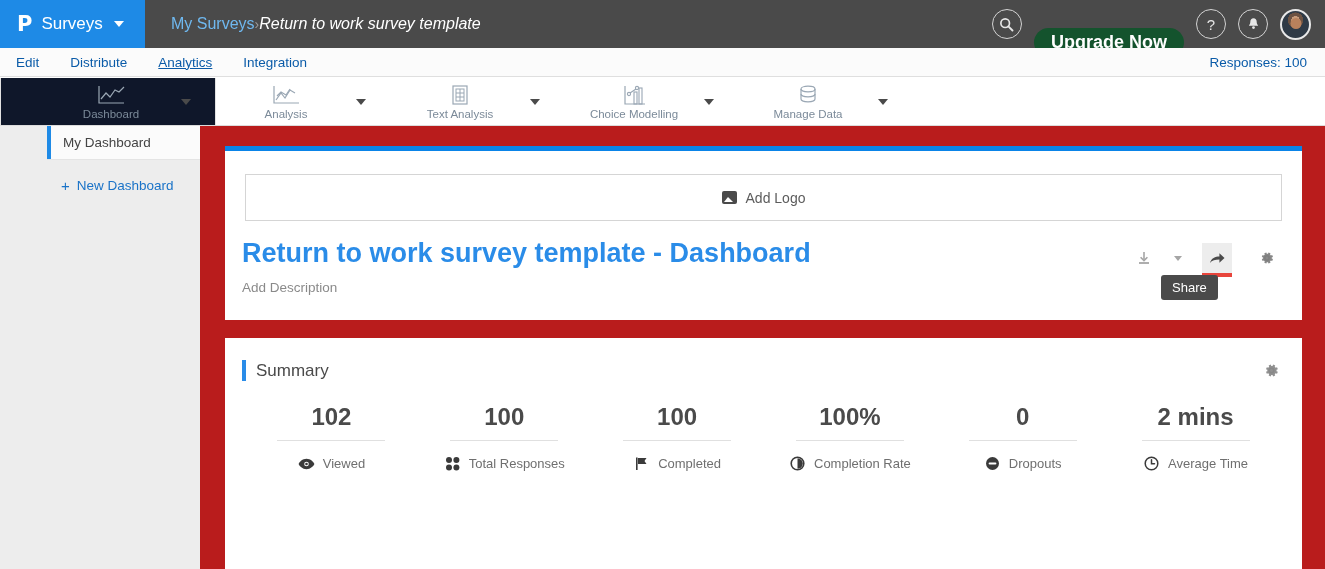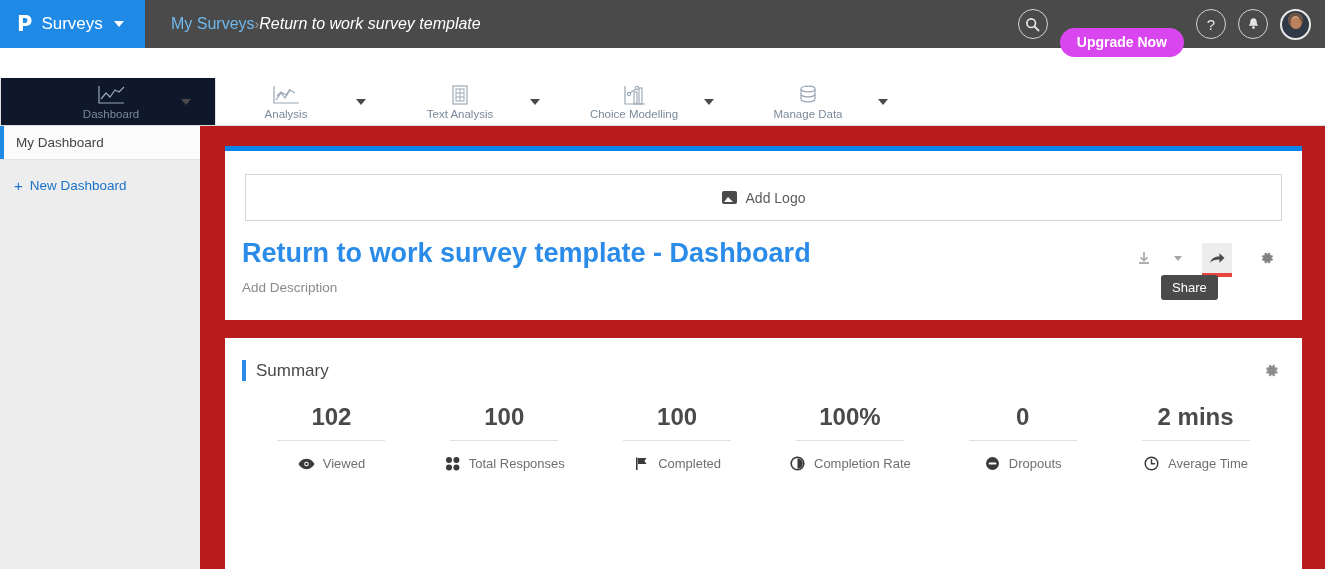--- a/index.html
+++ b/index.html
@@ -40,21 +40,21 @@
     margin-left: auto; display: flex; align-items: center; gap: 12px;
     padding-right: 14px;
   }
   .circle-btn {
     width: 30px; height: 30px; border-radius: 50%;
     border: 1.6px solid #d3d3d3; color: #e6e6e6;
     display: flex; align-items: center; justify-content: center;
     font-size: 15px;
   }
   .upgrade-btn {
-    background: #d946ef; color: #ffffff; font-size: 14px; font-weight: bold;
+    background: #14532d; color: #ffffff; font-size: 18px; font-weight: bold;
     border: none; border-radius: 16px; height: 29px; padding: 0 17px;
     cursor: pointer; font-family: "Liberation Sans", sans-serif; margin-top: 36px;
   }
   .avatar {
     width: 31px; height: 31px; border-radius: 50%;
     background: radial-gradient(circle at 50% 34%, #c89b7a 0 18%, #6c5242 19% 34%, #2f3a46 35% 100%);
     border: 2px solid #e9e9e9; overflow: hidden; position: relative;
   }
   .avatar::after{
     content:""; position:absolute; left:50%; top:26%; transform:translateX(-50%);
@@ -92,20 +92,21 @@
     width: 0; height: 0; margin-right: 24px; align-self: center;
     border-left: 5px solid transparent; border-right: 5px solid transparent;
     border-top: 6px solid #4a4a4a; cursor: pointer;
   }
   .tool-sep { width: 1px; height: 47px; background: #e2e2e2; }
 
   
   .sidebar {
     position: absolute; top: 126px; left: 0; width: 200px; height: 443px;
     background: #ededed;
+    padding-left: 47px;
   }
   .side-item {
     height: 34px; background: #fbfbfb; display: flex; align-items: center;
     padding-left: 16px; font-size: 13.5px; color: #444; position: relative;
     cursor: pointer; border-bottom: 1px solid #e4e4e4;
   }
   .side-item.selected::before {
     content: ""; position: absolute; left: 0; top: 0; width: 4px; height: 100%;
     background: #1e8ae6;
   }
@@ -207,20 +208,29 @@
       <div class="circle-btn">
         <svg width="13" height="14" viewBox="0 0 14 15">
             <path d="M7 1.2c-2.1 0-3.4 1.5-3.4 3.6 0 2.6-.9 3.5-1.4 4.1-.2.2 0 .5.2.5h9.2c.3 0 .4-.3.2-.5-.5-.6-1.4-1.5-1.4-4.1 0-2.1-1.3-3.6-3.4-3.6z" fill="#e6e6e6"></path>
             <circle cx="7" cy="11.4" r="1.5" fill="#e6e6e6"></circle>
           </svg>
       </div>
       <div class="avatar"></div>
     </div>
   </div>
 
+  <div class="subnav">
+    <div class="subnav-items">
+      <span class="subnav-item">Edit</span>
+      <span class="subnav-item">Distribute</span>
+      <span class="subnav-item active">Analytics</span>
+      <span class="subnav-item">Integration</span>
+    </div>
+    <span class="responses">Responses: 100</span>
+  </div>
 
   <div class="toolbar">
     <div class="tool-sep"></div>
     <div class="tool-group active">
       <div class="tool">
         <span class="tool-ico">
           <svg width="30" height="22" viewBox="0 0 30 22">
               <path d="M3 2v17h25" fill="none" stroke="#9aa7b4" stroke-width="1.2"></path>
               <path d="M5 15l5-6 4 4 5-7 4 2 5-5" fill="none" stroke="#9aa7b4" stroke-width="1.2"></path>
             </svg>

